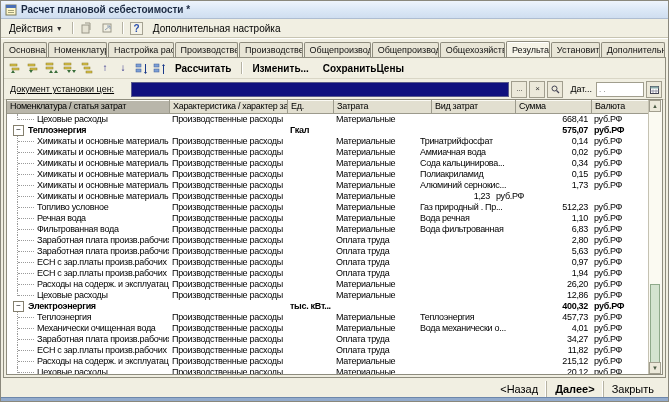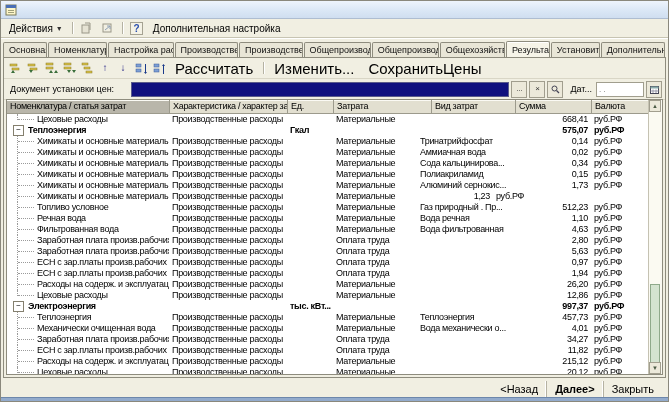--- a/index.html
+++ b/index.html
@@ -30,25 +30,25 @@
   .tab.active{background:#f6f4e8;height:14px;line-height:13px;font-weight:normal;
     box-shadow:inset 0 1px 0 #ffffff;position:relative;top:1px;}
 
   
   .content{position:absolute;left:2px;right:2px;top:56px;bottom:23px;border:1px solid #8e8c7e;background:#f1efe2;}
 
   
   .toolbar{height:18px;display:flex;align-items:center;padding:1px 3px;gap:2px;border-bottom:1px solid #d9d6c6;}
   .ticon{width:16px;height:14px;display:flex;align-items:center;justify-content:center;flex:none;}
   .arrow-ico{font-size:10px;font-weight:bold;color:#15157e;line-height:10px;}
-  .tbtn{font-size:15px;padding:1px 6px;color:#000;white-space:nowrap;}
+  .tbtn{font-size:10px;padding:1px 6px;color:#000;white-space:nowrap;font-weight:bold;}
 
   
   .docrow{height:20px;display:flex;align-items:center;padding:0 3px;gap:2px;border-bottom:1px solid #d9d6c6;}
-  .doc-label{font-size:9px;white-space:nowrap;padding:0 3px 0 3px;width:116px;flex:none;}
+  .doc-label{font-size:9px;white-space:nowrap;padding:0 3px 0 3px;width:116px;flex:none;text-decoration:underline;}
   .doc-input{flex:1;height:13px;background:#10107e;border:1px solid #5a5a8a;}
   .fbtn{width:14px;height:15px;flex:none;background:#ece9da;border:1px solid #a19e8e;
     display:flex;align-items:center;justify-content:center;font-size:8px;color:#333;line-height:8px;}
   .date-label{font-size:9px;white-space:nowrap;padding:0 2px 0 5px;}
   .date-input{width:42px;height:13px;background:#fff;border:1px solid #a19e8e;font-size:8px;color:#666;
     display:flex;align-items:center;padding:0 2px;}
 
   
   .grid{position:absolute;left:2px;right:2px;top:41px;bottom:2px;border:1px solid #8e8c7e;background:#fff;overflow:hidden;}
   .ghead{display:flex;height:13px;background:#e2dfd0;border-bottom:1px solid #9c9a8c;width:642px;}
@@ -93,20 +93,21 @@
 
 <div class="window">
 
   <div class="titlebar">
     <svg class="form-icon" viewBox="0 0 12 12">
       <rect x="1" y="1" width="10" height="10" fill="#fdf6c9" stroke="#7a7a5a" stroke-width="1"></rect>
       <rect x="1" y="1" width="10" height="3" fill="#4a6fb5"></rect>
       <rect x="3" y="6" width="6" height="1" fill="#a0a07a"></rect>
       <rect x="3" y="8" width="6" height="1" fill="#a0a07a"></rect>
     </svg>
+    <span class="title">Расчет плановой себестоимости *</span>
   </div>
 
   <div class="menubar">
     <div class="menu-item">
       <span>Действия</span>
       <span class="caret">▼</span>
     </div>
     <div class="vsep"></div>
     <div class="mini-btn">
       <svg width="13" height="13" viewBox="0 0 13 13">
@@ -372,21 +373,21 @@
           </div>
           <div class="trow">
             <div class="c c1">
               <span class="tl"></span>
               <span>Фильтрованная вода</span>
             </div>
             <div class="c c2">Производственные расходы</div>
             <div class="c c3"></div>
             <div class="c c4">Материальные</div>
             <div class="c c5">Вода фильтрованная</div>
-            <div class="c c6">4,63</div>
+            <div class="c c6">6,83</div>
             <div class="c c7">руб.РФ</div>
           </div>
           <div class="trow">
             <div class="c c1">
               <span class="tl"></span>
               <span>Заработная плата произв.рабочих</span>
             </div>
             <div class="c c2">Производственные расходы</div>
             <div class="c c3"></div>
             <div class="c c4">Оплата труда</div>
@@ -456,21 +457,21 @@
           </div>
           <div class="trow group">
             <div class="c c1">
               <span class="expbox">−</span>
               <span>Электроэнергия</span>
             </div>
             <div class="c c2"></div>
             <div class="c c3">тыс. кВт...</div>
             <div class="c c4"></div>
             <div class="c c5"></div>
-            <div class="c c6">997,37</div>
+            <div class="c c6">400,32</div>
             <div class="c c7">руб.РФ</div>
           </div>
           <div class="trow">
             <div class="c c1">
               <span class="tl"></span>
               <span>Теплоэнергия</span>
             </div>
             <div class="c c2">Производственные расходы</div>
             <div class="c c3"></div>
             <div class="c c4">Материальные</div>

